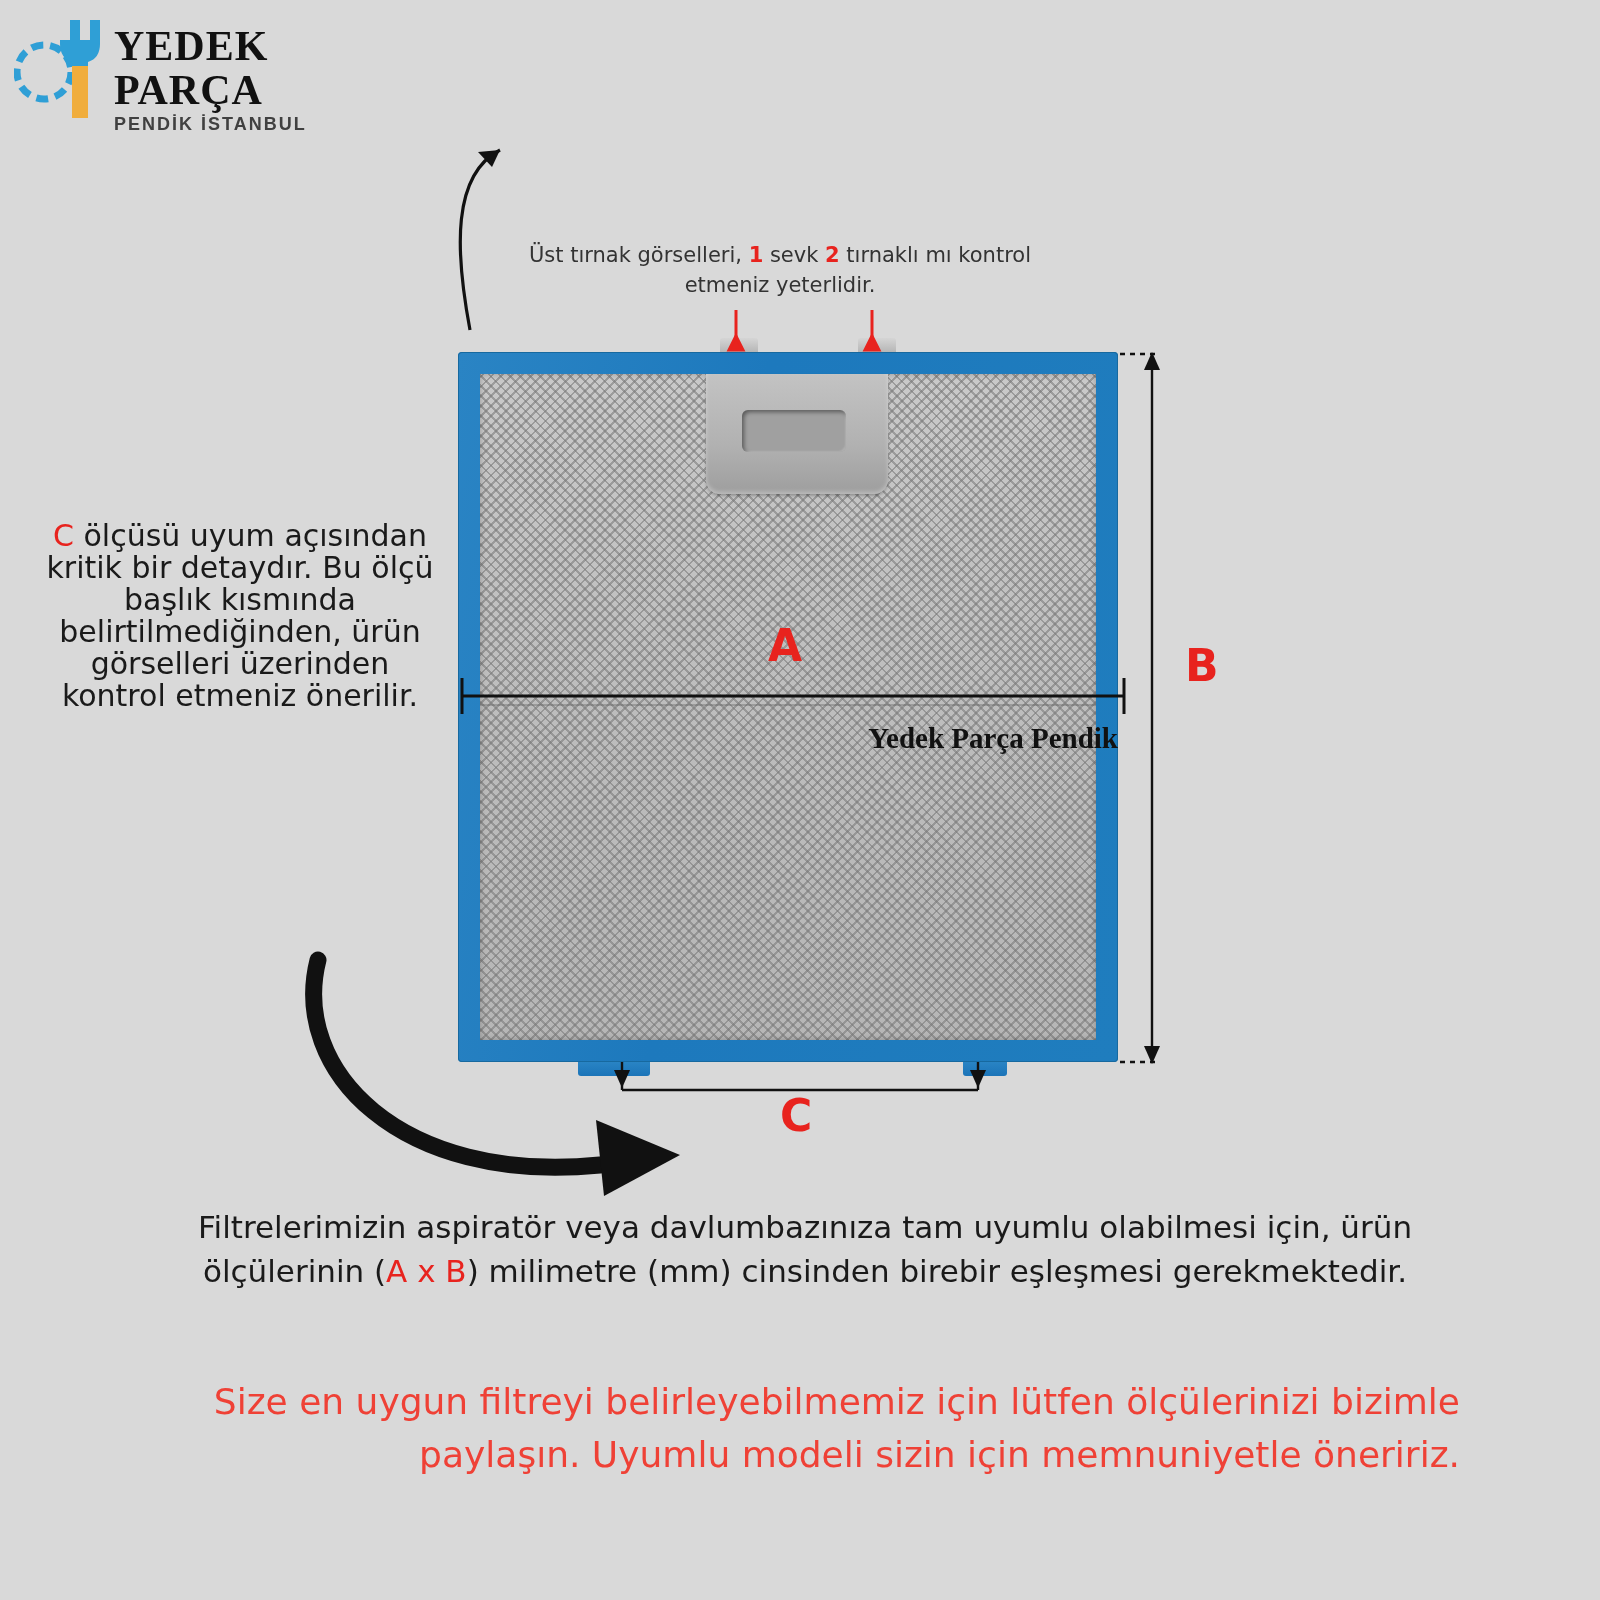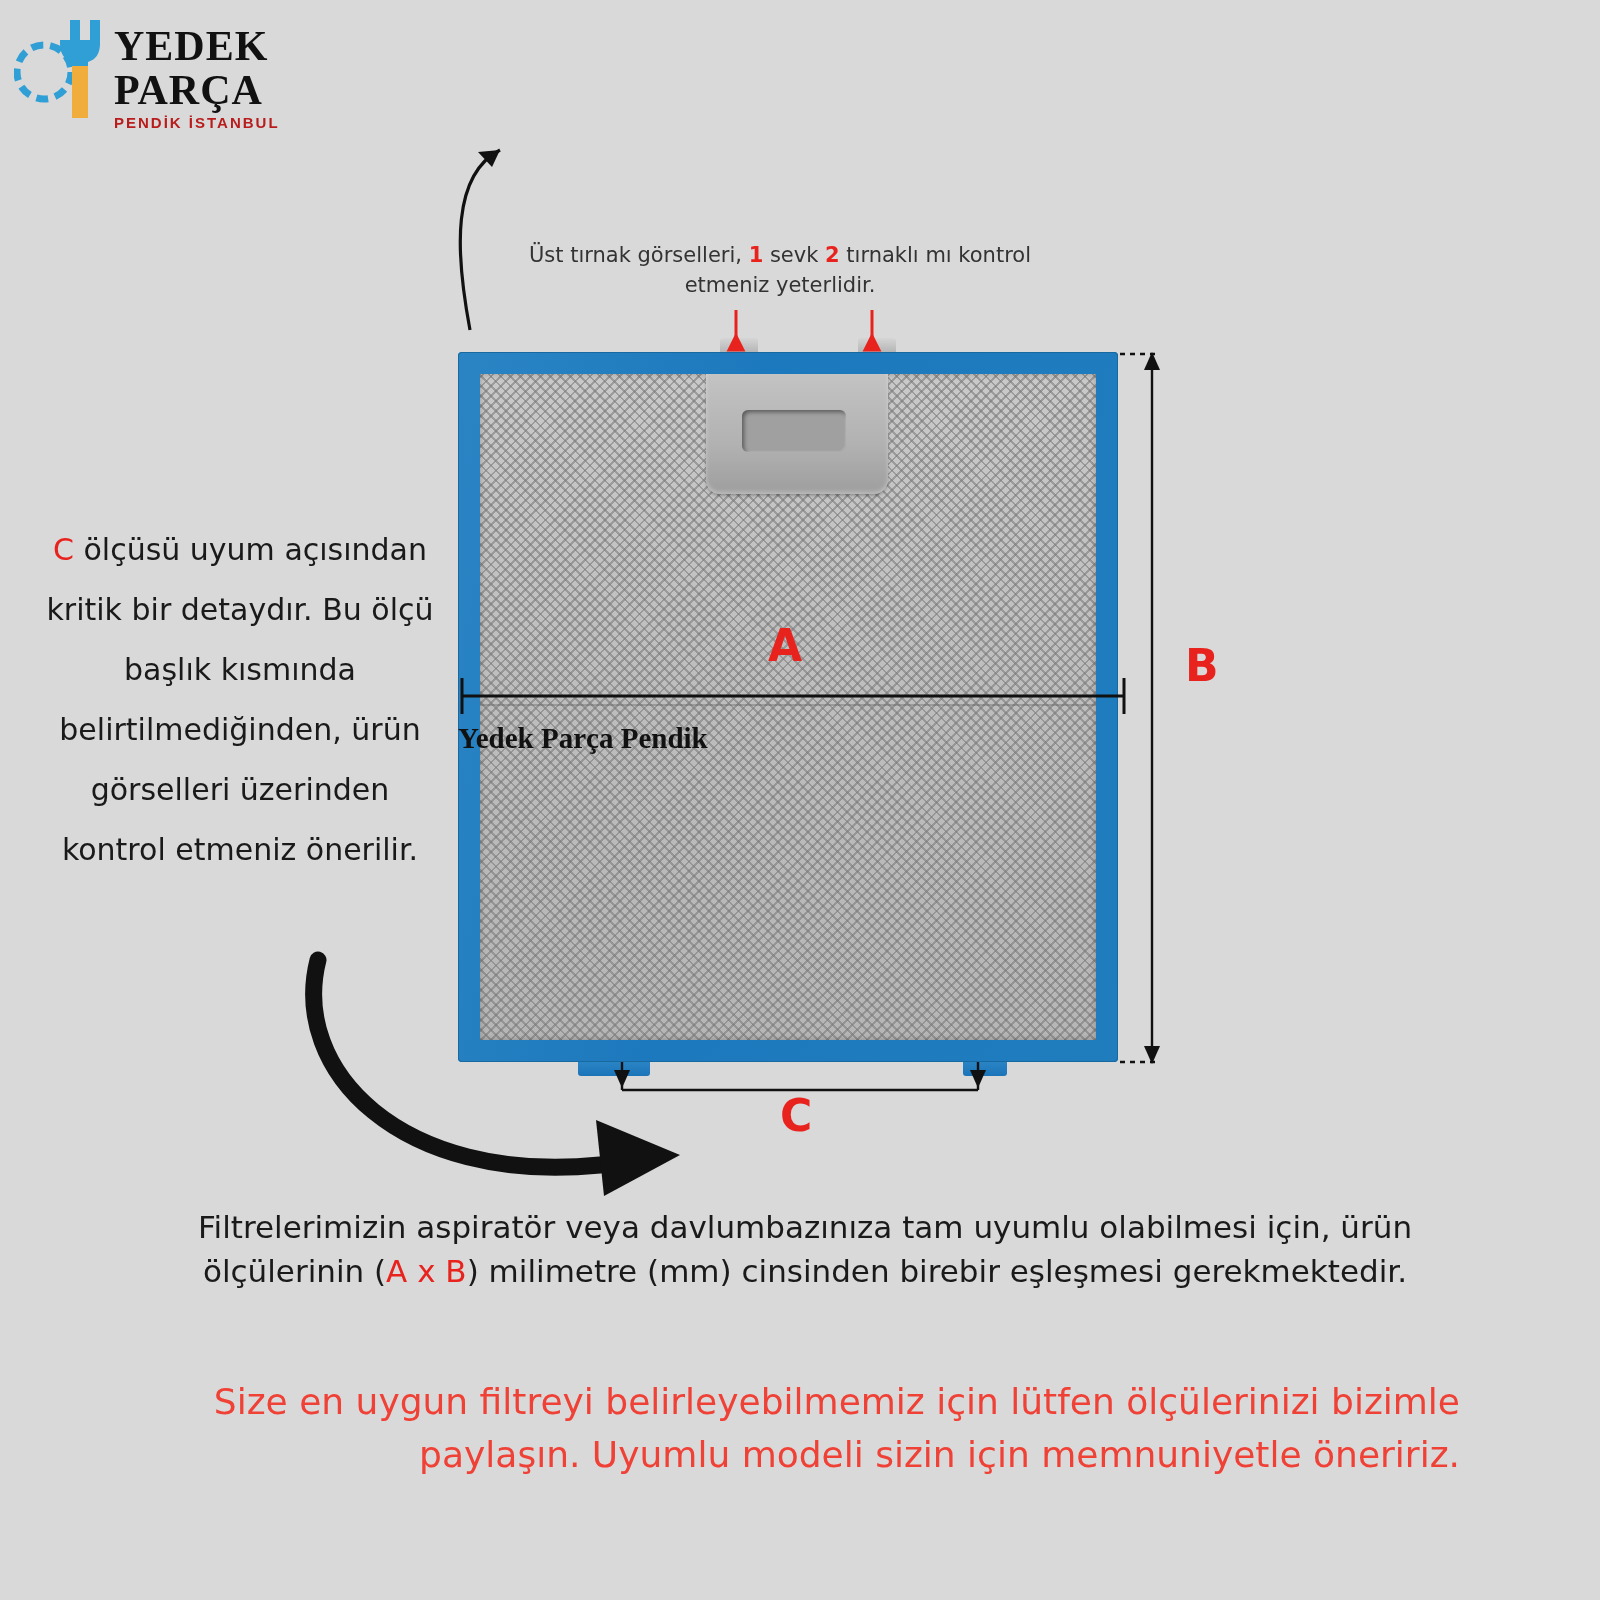--- a/index.html
+++ b/index.html
@@ -44,22 +44,22 @@
     font-family: "Liberation Serif", serif;
     font-weight: bold;
     font-size: 42px;
     color: #111;
     letter-spacing: 1px;
     line-height: 44px;
   }
   .logo-sub {
     font-family: "Liberation Sans", sans-serif;
     font-weight: bold;
-    font-size: 15px;
-    color: #b91c1c;
+    font-size: 18px;
+    color: #404040;
     letter-spacing: 2px;
     margin-top: 2px;
   }
 
   
   .headline {
     position: absolute;
     left: 380px;
     top: 30px;
     width: 920px;
@@ -87,21 +87,21 @@
 
   
   .left-note {
     position: absolute;
     left: 40px;
     top: 520px;
     width: 400px;
     text-align: center;
     font-family: "DejaVu Sans", sans-serif;
     font-size: 30px;
-    line-height: 60px;
+    line-height: 32px;
     color: #1a1a1a;
   }
   .left-note .hl { color: #e8231e; }
 
   
   .filter-wrap {
     position: absolute;
     left: 458px;
     top: 352px;
     width: 660px;
@@ -179,21 +179,21 @@
     border-radius: 0 0 3px 3px;
   }
   .btab-left  { left: 120px; width: 72px; }
   .btab-right { left: 505px; width: 44px; }
 
   .watermark {
     position: absolute;
     left: 0;
     top: 370px;
     width: 660px;
-    text-align: left;
+    text-align: right;
     font-family: "Liberation Serif", serif;
     font-weight: bold;
     font-size: 29px;
     color: #111;
   }
 
   
   .letter {
     position: absolute;
     font-family: "DejaVu Sans", sans-serif;

